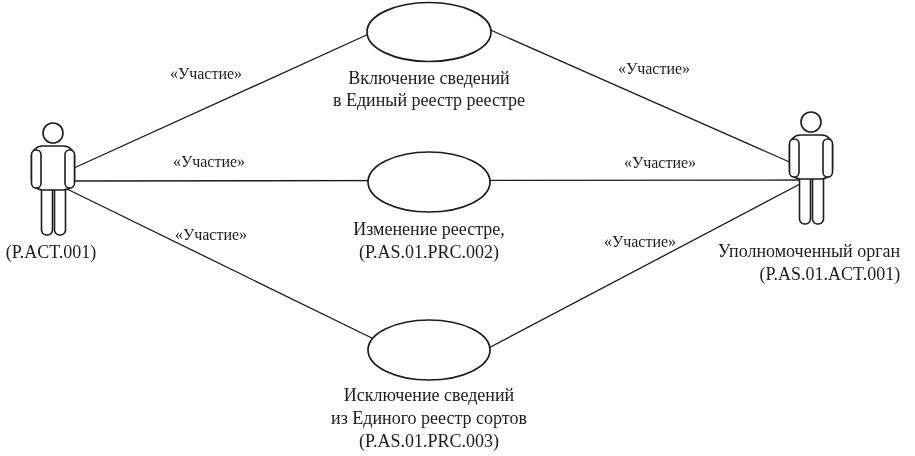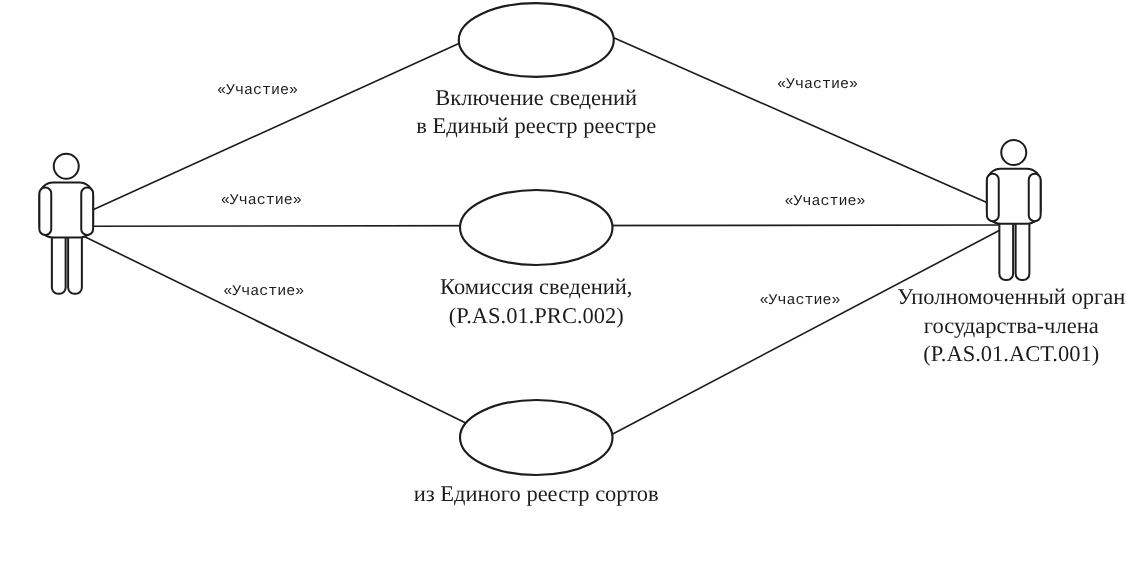--- a/index.html
+++ b/index.html
@@ -22,23 +22,22 @@
     transform: translateX(-50%);
     text-align: center;
     font-size: 18px;
     line-height: 22px;
     white-space: nowrap;
   }
   .lh23 { line-height: 23px; }
   .conn-label {
     position: absolute;
     transform: translateX(-50%);
-    font-size: 12px;
+    font-size: 16px;
     white-space: nowrap;
-    font-family: Liberation Mono, monospace;
   }
 </style>
 </head>
 <body>
 
 <div class="stage">
 
   <svg class="layer" viewBox="0 0 915 456" aria-hidden="true">
 
     <g stroke="#1c1c1c" stroke-width="1.3">
@@ -73,34 +72,36 @@
       <rect x="39" y="32" width="9.5" height="38" rx="4.7"></rect>
     </g>
   </svg>
 
   <div class="uc-label" style="left:429px; top:67px;">
     <div>Включение сведений</div>
     <div>в Единый реестр реестре</div>
   </div>
 
   <div class="uc-label lh23" style="left:429px; top:218px;">
-    <div>Комиссия сведений,</div>
+    <div>Изменение реестре,</div>
     <div>(P.AS.01.PRC.002)</div>
   </div>
 
   <div class="uc-label lh23" style="left:429px; top:384px;">
+    <div>Исключение сведений</div>
     <div>из Единого реестр сортов</div>
+    <div>(P.AS.01.PRC.003)</div>
   </div>
 
   <div class="actor-label lh23" style="left:51px; top:241px;">
+    <div>(P.ACT.001)</div>
   </div>
 
-  <div class="actor-label lh23" style="left:809px; top:226px;">
+  <div class="actor-label lh23" style="left:809px; top:240px;text-align:right;">
     <div>Уполномоченный орган</div>
-    <div>государства-члена</div>
     <div>(P.AS.01.ACT.001)</div>
   </div>
 
   <span class="conn-label" style="left:206px; top:65px;">«Участие»</span>
   <span class="conn-label" style="left:654px; top:60px;">«Участие»</span>
   <span class="conn-label" style="left:209px; top:153px;">«Участие»</span>
   <span class="conn-label" style="left:660px; top:154px;">«Участие»</span>
   <span class="conn-label" style="left:211px; top:226px;">«Участие»</span>
   <span class="conn-label" style="left:640px; top:233px;">«Участие»</span>
 

